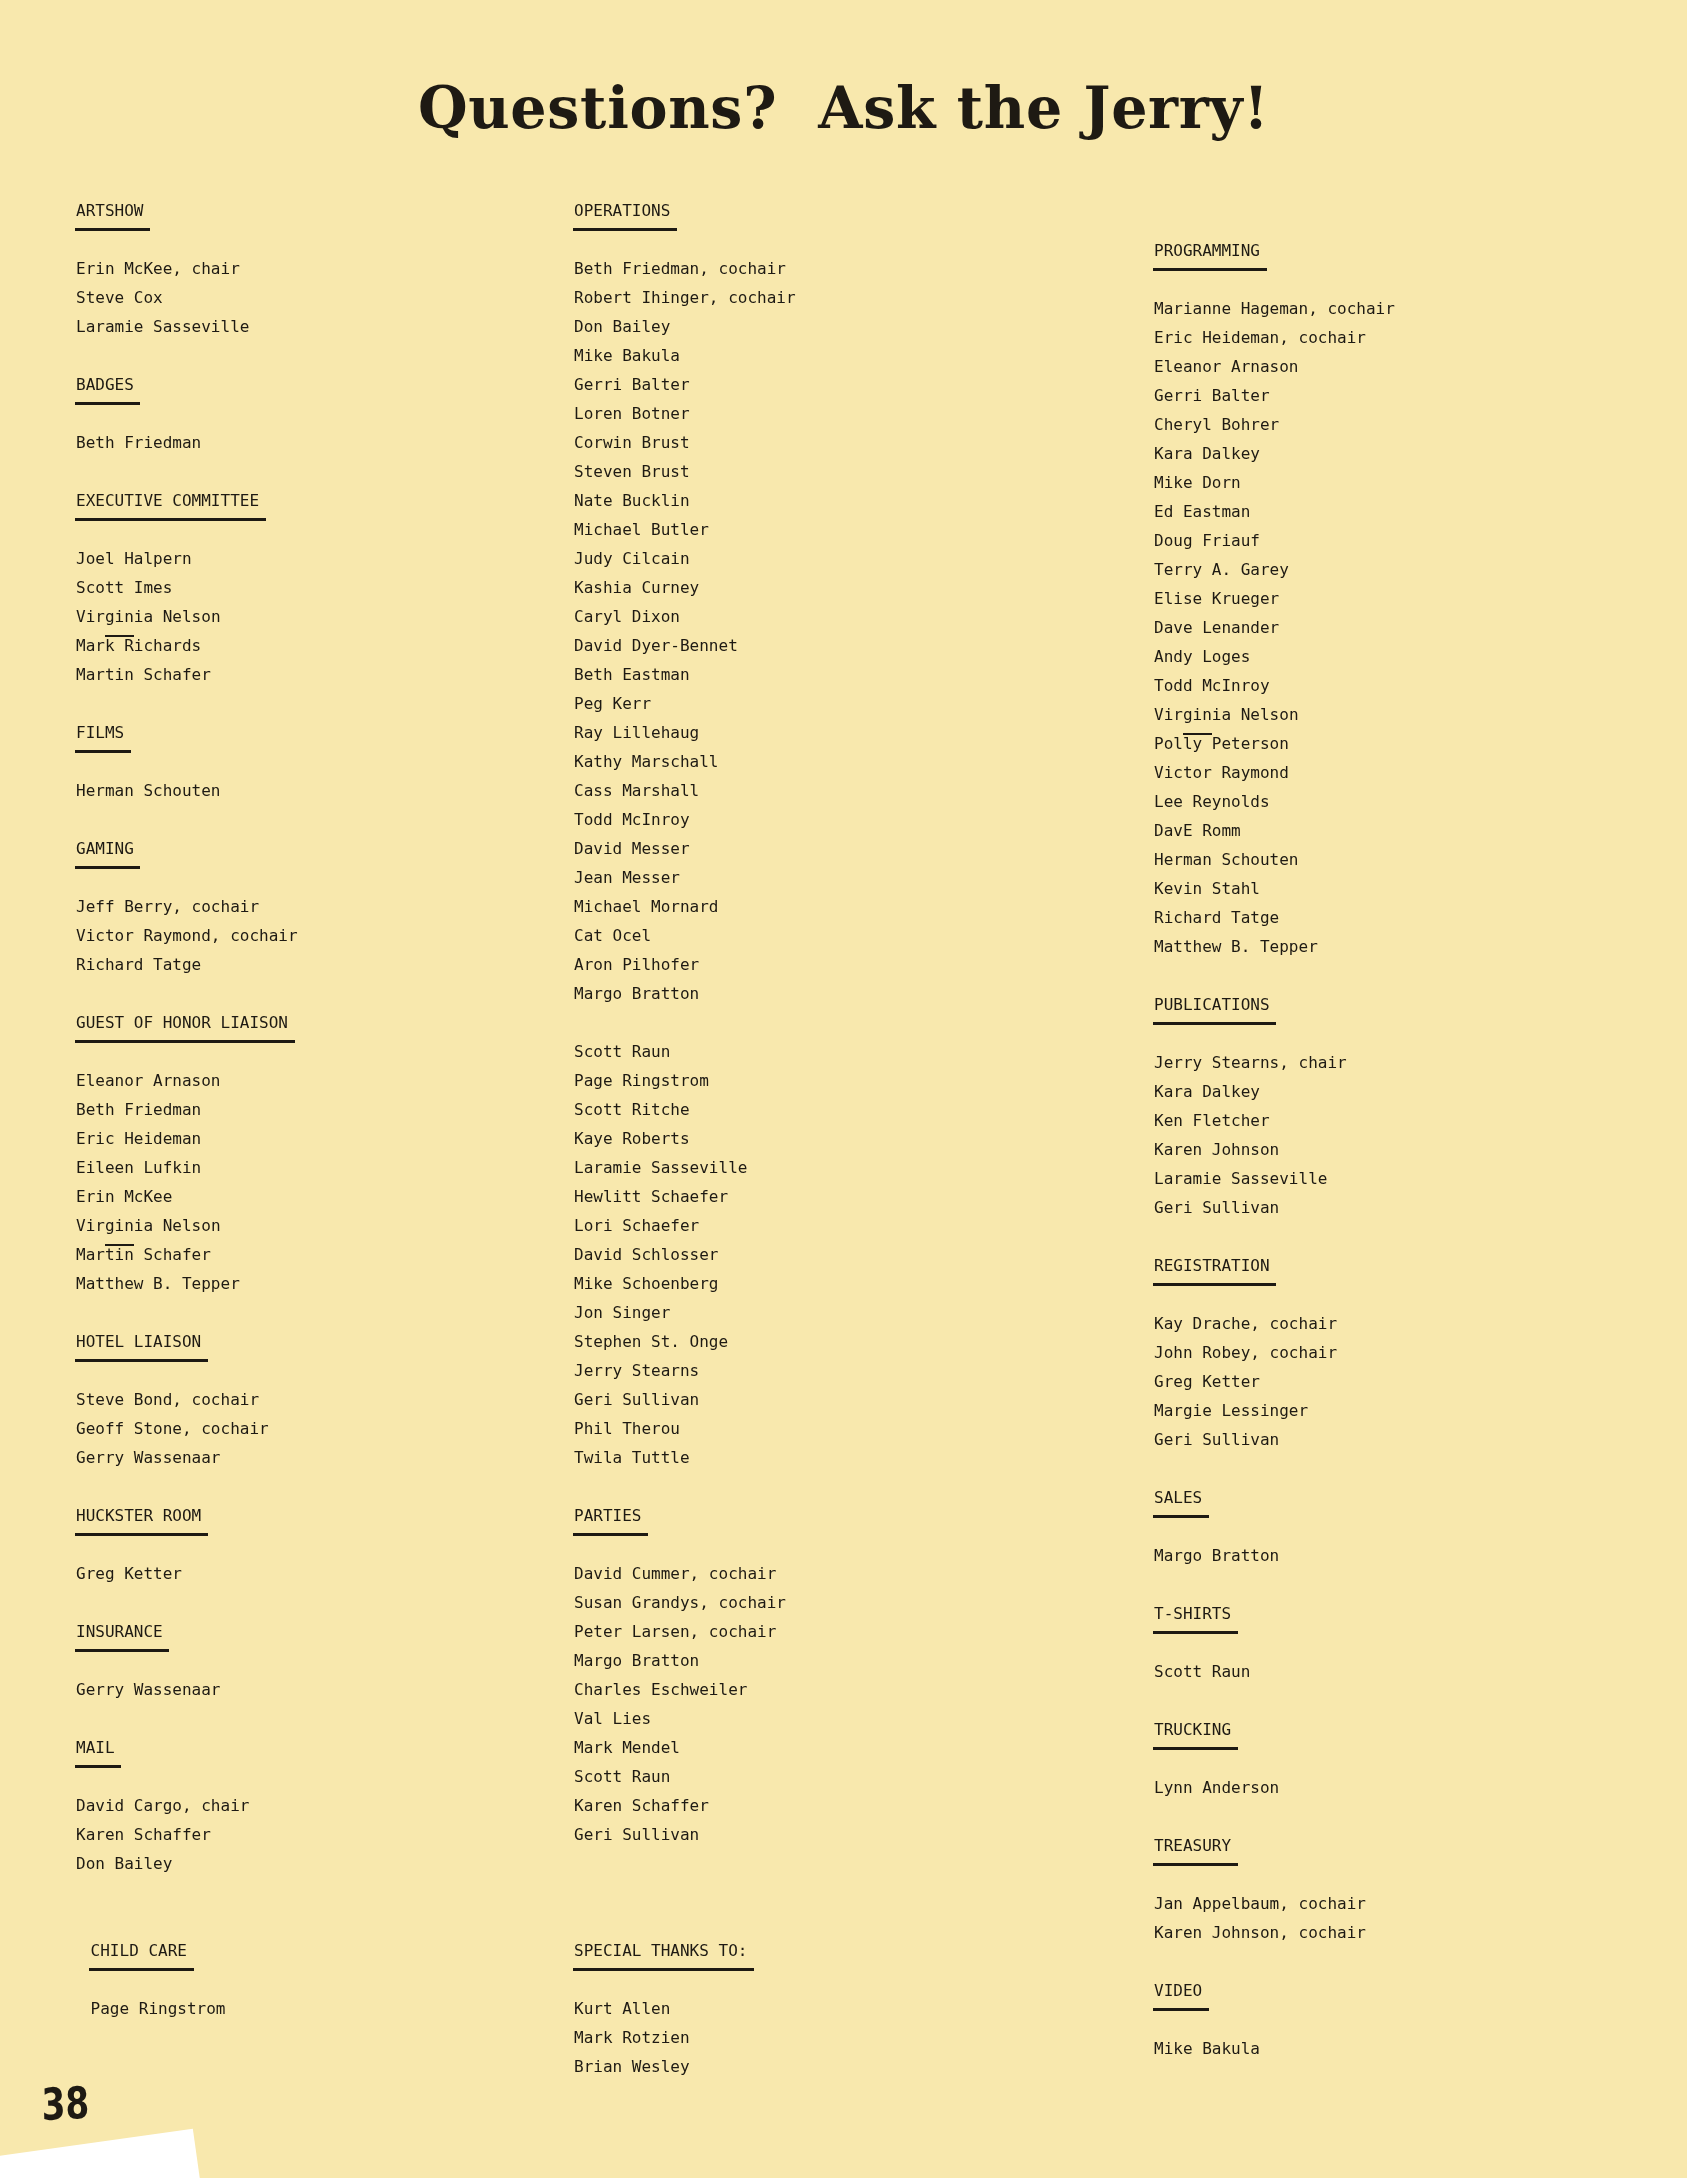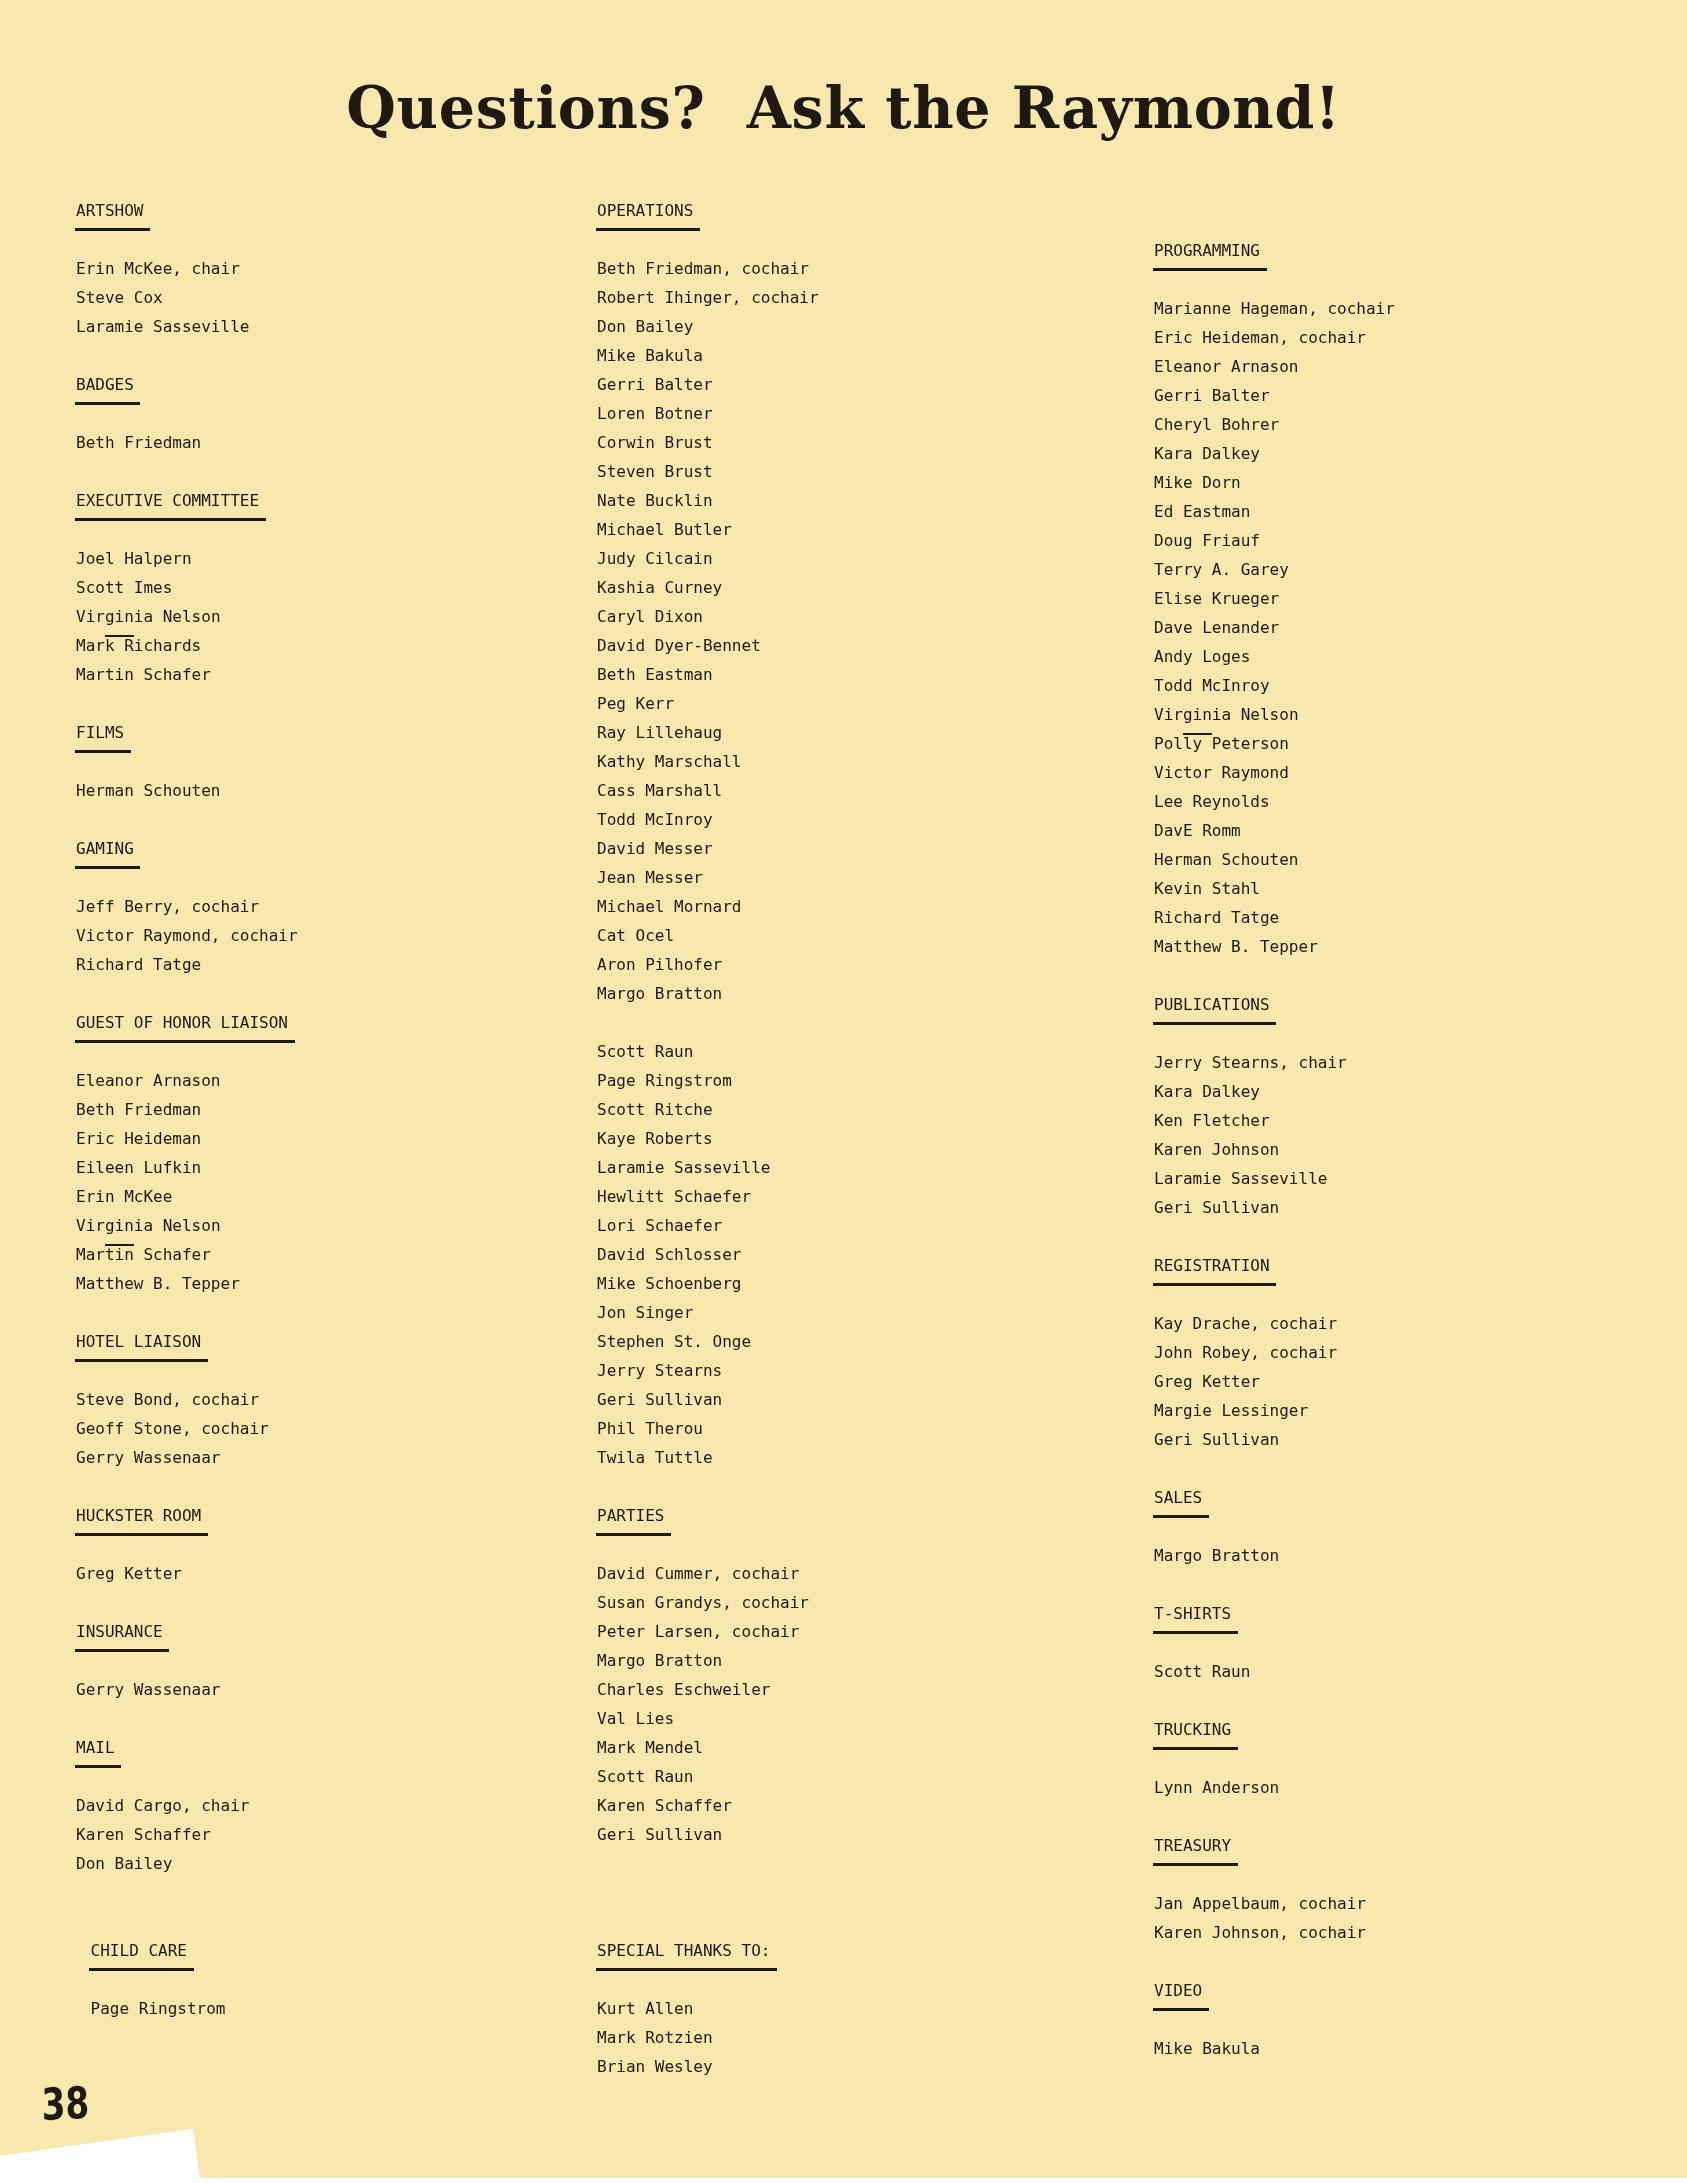--- a/index.html
+++ b/index.html
@@ -26,21 +26,21 @@
     white-space: pre;
   }
   .col {
     position: absolute;
     top: 196px;
     font-size: 16px;
     line-height: 29px;
     white-space: pre;
   }
   #col-0 { left: 76px; width: 516px; }
-  #col-1 { left: 597px; width: 509px; }
+  #col-1 { left: 574px; width: 509px; }
   #col-2 { left: 1154px; width: 543px; margin-top: 40px; }
   .line { height: 29px; }
   .heading {
     display: inline-block;
     border-bottom: 3.3px solid currentColor;
     padding: 0 6.6px 3.3px 1.3px;
     margin-left: -1.3px;
   }
   .u {
     border-bottom: 2.6px solid currentColor;
@@ -72,21 +72,21 @@
     bottom: 0;
     width: 100%;
     height: 5.3px;
     background: #ffffff;
   }
 </style>
 </head>
 <body>
 
 <div class="page" style="background: rgb(248, 232, 173); color: rgb(30, 26, 19);">
-  <h1 class="title">Questions?  Ask the Raymond!</h1>
+  <h1 class="title">Questions?  Ask the Jerry!</h1>
   <div class="col" id="col-0"><div class="line"><span class="heading">ARTSHOW</span></div><div class="line"></div><div class="line">Erin McKee, chair</div><div class="line">Steve Cox</div><div class="line">Laramie Sasseville</div><div class="line"></div><div class="line"><span class="heading">BADGES</span></div><div class="line"></div><div class="line">Beth Friedman</div><div class="line"></div><div class="line"><span class="heading">EXECUTIVE COMMITTEE</span></div><div class="line"></div><div class="line">Joel Halpern</div><div class="line">Scott Imes</div><div class="line">Vir<span class="u">gin</span>ia Nelson</div><div class="line">Mark Richards</div><div class="line">Martin Schafer</div><div class="line"></div><div class="line"><span class="heading">FILMS</span></div><div class="line"></div><div class="line">Herman Schouten</div><div class="line"></div><div class="line"><span class="heading">GAMING</span></div><div class="line"></div><div class="line">Jeff Berry, cochair</div><div class="line">Victor Raymond, cochair</div><div class="line">Richard Tatge</div><div class="line"></div><div class="line"><span class="heading">GUEST OF HONOR LIAISON</span></div><div class="line"></div><div class="line">Eleanor Arnason</div><div class="line">Beth Friedman</div><div class="line">Eric Heideman</div><div class="line">Eileen Lufkin</div><div class="line">Erin McKee</div><div class="line">Vir<span class="u">gin</span>ia Nelson</div><div class="line">Martin Schafer</div><div class="line">Matthew B. Tepper</div><div class="line"></div><div class="line"><span class="heading">HOTEL LIAISON</span></div><div class="line"></div><div class="line">Steve Bond, cochair</div><div class="line">Geoff Stone, cochair</div><div class="line">Gerry Wassenaar</div><div class="line"></div><div class="line"><span class="heading">HUCKSTER ROOM</span></div><div class="line"></div><div class="line">Greg Ketter</div><div class="line"></div><div class="line"><span class="heading">INSURANCE</span></div><div class="line"></div><div class="line">Gerry Wassenaar</div><div class="line"></div><div class="line"><span class="heading">MAIL</span></div><div class="line"></div><div class="line">David Cargo, chair</div><div class="line">Karen Schaffer</div><div class="line">Don Bailey</div><div class="line"></div><div class="line"></div><div class="line" style="margin-left: 14.6px;"><span class="heading">CHILD CARE</span></div><div class="line"></div><div class="line" style="margin-left: 14.6px;">Page Ringstrom</div></div>
   <div class="col" id="col-1"><div class="line"><span class="heading">OPERATIONS</span></div><div class="line"></div><div class="line">Beth Friedman, cochair</div><div class="line">Robert Ihinger, cochair</div><div class="line">Don Bailey</div><div class="line">Mike Bakula</div><div class="line">Gerri Balter</div><div class="line">Loren Botner</div><div class="line">Corwin Brust</div><div class="line">Steven Brust</div><div class="line">Nate Bucklin</div><div class="line">Michael Butler</div><div class="line">Judy Cilcain</div><div class="line">Kashia Curney</div><div class="line">Caryl Dixon</div><div class="line">David Dyer-Bennet</div><div class="line">Beth Eastman</div><div class="line">Peg Kerr</div><div class="line">Ray Lillehaug</div><div class="line">Kathy Marschall</div><div class="line">Cass Marshall</div><div class="line">Todd McInroy</div><div class="line">David Messer</div><div class="line">Jean Messer</div><div class="line">Michael Mornard</div><div class="line">Cat Ocel</div><div class="line">Aron Pilhofer</div><div class="line">Margo Bratton</div><div class="line"></div><div class="line">Scott Raun</div><div class="line">Page Ringstrom</div><div class="line">Scott Ritche</div><div class="line">Kaye Roberts</div><div class="line">Laramie Sasseville</div><div class="line">Hewlitt Schaefer</div><div class="line">Lori Schaefer</div><div class="line">David Schlosser</div><div class="line">Mike Schoenberg</div><div class="line">Jon Singer</div><div class="line">Stephen St. Onge</div><div class="line">Jerry Stearns</div><div class="line">Geri Sullivan</div><div class="line">Phil Therou</div><div class="line">Twila Tuttle</div><div class="line"></div><div class="line"><span class="heading">PARTIES</span></div><div class="line"></div><div class="line">David Cummer, cochair</div><div class="line">Susan Grandys, cochair</div><div class="line">Peter Larsen, cochair</div><div class="line">Margo Bratton</div><div class="line">Charles Eschweiler</div><div class="line">Val Lies</div><div class="line">Mark Mendel</div><div class="line">Scott Raun</div><div class="line">Karen Schaffer</div><div class="line">Geri Sullivan</div><div class="line"></div><div class="line"></div><div class="line"></div><div class="line"><span class="heading">SPECIAL THANKS TO:</span></div><div class="line"></div><div class="line">Kurt Allen</div><div class="line">Mark Rotzien</div><div class="line">Brian Wesley</div></div>
   <div class="col" id="col-2"><div class="line"><span class="heading">PROGRAMMING</span></div><div class="line"></div><div class="line">Marianne Hageman, cochair</div><div class="line">Eric Heideman, cochair</div><div class="line">Eleanor Arnason</div><div class="line">Gerri Balter</div><div class="line">Cheryl Bohrer</div><div class="line">Kara Dalkey</div><div class="line">Mike Dorn</div><div class="line">Ed Eastman</div><div class="line">Doug Friauf</div><div class="line">Terry A. Garey</div><div class="line">Elise Krueger</div><div class="line">Dave Lenander</div><div class="line">Andy Loges</div><div class="line">Todd McInroy</div><div class="line">Vir<span class="u">gin</span>ia Nelson</div><div class="line">Polly Peterson</div><div class="line">Victor Raymond</div><div class="line">Lee Reynolds</div><div class="line">DavE Romm</div><div class="line">Herman Schouten</div><div class="line">Kevin Stahl</div><div class="line">Richard Tatge</div><div class="line">Matthew B. Tepper</div><div class="line"></div><div class="line"><span class="heading">PUBLICATIONS</span></div><div class="line"></div><div class="line">Jerry Stearns, chair</div><div class="line">Kara Dalkey</div><div class="line">Ken Fletcher</div><div class="line">Karen Johnson</div><div class="line">Laramie Sasseville</div><div class="line">Geri Sullivan</div><div class="line"></div><div class="line"><span class="heading">REGISTRATION</span></div><div class="line"></div><div class="line">Kay Drache, cochair</div><div class="line">John Robey, cochair</div><div class="line">Greg Ketter</div><div class="line">Margie Lessinger</div><div class="line">Geri Sullivan</div><div class="line"></div><div class="line"><span class="heading">SALES</span></div><div class="line"></div><div class="line">Margo Bratton</div><div class="line"></div><div class="line"><span class="heading">T-SHIRTS</span></div><div class="line"></div><div class="line">Scott Raun</div><div class="line"></div><div class="line"><span class="heading">TRUCKING</span></div><div class="line"></div><div class="line">Lynn Anderson</div><div class="line"></div><div class="line"><span class="heading">TREASURY</span></div><div class="line"></div><div class="line">Jan Appelbaum, cochair</div><div class="line">Karen Johnson, cochair</div><div class="line"></div><div class="line"><span class="heading">VIDEO</span></div><div class="line"></div><div class="line">Mike Bakula</div></div>
   <div class="page-number">38</div>
   <div class="paper-edge-corner"></div>
   <div class="paper-edge-bottom"></div>
 </div>
 
 
 </body></html>

